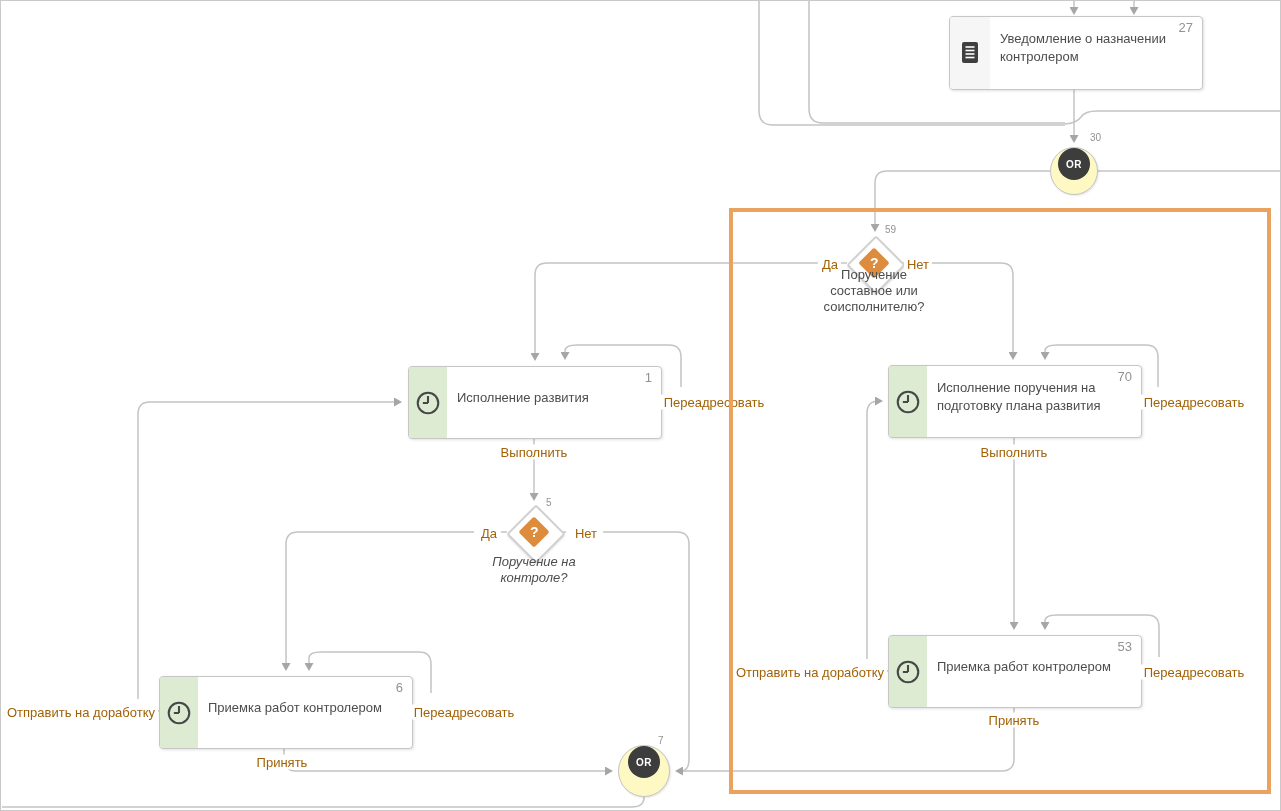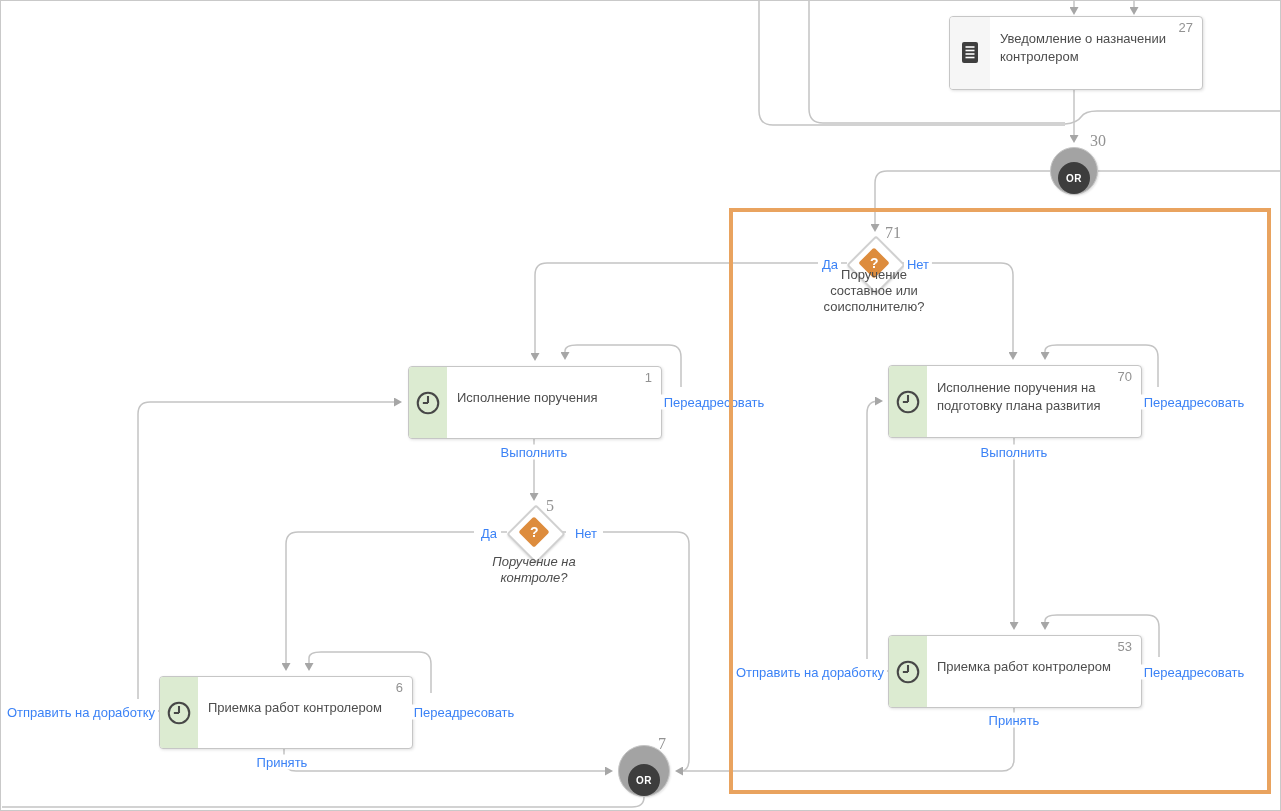--- a/index.html
+++ b/index.html
@@ -21,47 +21,47 @@
   .iconpane.green{background:#dcebd1;}
   .iconpane.gray{background:#f6f6f6;width:40px;flex-basis:40px;}
   .task .title{
     flex:1;display:flex;align-items:center;padding:6px 26px 16px 10px;
     font-size:13px;line-height:18px;color:#4d4d4d;
   }
   .nodenum{
     position:absolute;top:3px;right:9px;font-size:13px;color:#929292;
   }
   .num{
-    position:absolute;z-index:3;font-size:16px;color:#929292;white-space:nowrap;font-family:Liberation Serif, serif;
+    position:absolute;z-index:3;font-size:10px;color:#929292;white-space:nowrap;
   }
   .gateway{
-    border-radius:50%;background:#a3a3a3;border:1.5px solid #c4c4c4;
+    border-radius:50%;background:#fef9c3;border:1.5px solid #c4c4c4;
     box-shadow:1px 1px 2px rgba(0,0,0,.1);
-    display:flex;align-items:flex-end;justify-content:center;box-sizing:border-box;
+    display:flex;align-items:flex-start;justify-content:center;box-sizing:border-box;
   }
   .gateway .inner{
     width:32px;height:32px;border-radius:50%;background:#3d3d3d;color:#fff;
     display:flex;align-items:center;justify-content:center;
     font-size:10px;font-weight:bold;letter-spacing:.5px;
   }
   .diamond{width:54px;height:54px;}
   .diamond .outer{
     position:absolute;left:8px;top:8px;width:38px;height:38px;background:#fff;
     border:2px solid #d0d0d0;transform:rotate(45deg);border-radius:3px;
     box-shadow:1px 1px 2px rgba(0,0,0,.12);
   }
   .diamond .innerd{
     position:absolute;left:16px;top:16px;width:22px;height:22px;background:#dd8c3d;
     transform:rotate(45deg);border-radius:2px;
     display:flex;align-items:center;justify-content:center;
   }
   .diamond .q{transform:rotate(-45deg);color:#fff;font-weight:bold;font-size:14px;}
   .elabel{
     position:absolute;z-index:3;transform:translate(-50%,-50%);
-    font-size:13px;color:#3b82f6;background:#fff;padding:0 3px;white-space:nowrap;
+    font-size:13px;color:#a16207;background:#fff;padding:0 3px;white-space:nowrap;
   }
   .caption{
     position:absolute;z-index:3;transform:translateX(-50%);
     font-size:13px;line-height:16px;color:#4d4d4d;text-align:center;white-space:nowrap;
   }
   #highlight{
     position:absolute;z-index:5;border:4px solid #e9a35f;background:transparent;
     pointer-events:none;
   }
 </style>
@@ -157,37 +157,37 @@
     <div class="inner">OR</div>
   </div>
   <div class="num" style="left:1089px;top:131px;">30</div>
 
   <div class="node diamond" style="left:846px;top:235px;">
     <div class="outer"></div>
     <div class="innerd">
       <span class="q">?</span>
     </div>
   </div>
-  <div class="num" style="left:884px;top:223px;">71</div>
+  <div class="num" style="left:884px;top:223px;">59</div>
   <div class="caption" style="left:873px;top:266px;">
     <div>Поручение</div>
     <div>составное или</div>
     <div>соисполнителю?</div>
   </div>
   <div class="elabel" style="left:829px;top:263px;">Да</div>
   <div class="elabel" style="left:917px;top:263px;">Нет</div>
 
   <div class="node task" style="left:407px;top:365px;width:252px;height:71px;">
     <div class="iconpane green">
       <svg width="28" height="28" viewBox="0 0 30 30">
         <circle cx="15" cy="15" r="11" stroke="#474747" stroke-width="2.2" fill="none"></circle>
         <path d="M15,15 V7.5 M15,15 H9.5" stroke="#474747" stroke-width="2.2" fill="none"></path>
       </svg>
     </div>
-    <div class="title">Исполнение поручения</div>
+    <div class="title">Исполнение развития</div>
     <div class="nodenum">1</div>
   </div>
   <div class="elabel" style="left:713px;top:401px;">Переадресовать</div>
   <div class="elabel" style="left:533px;top:451px;">Выполнить</div>
 
   <div class="node diamond" style="left:506px;top:504px;">
     <div class="outer"></div>
     <div class="innerd">
       <span class="q">?</span>
     </div>

